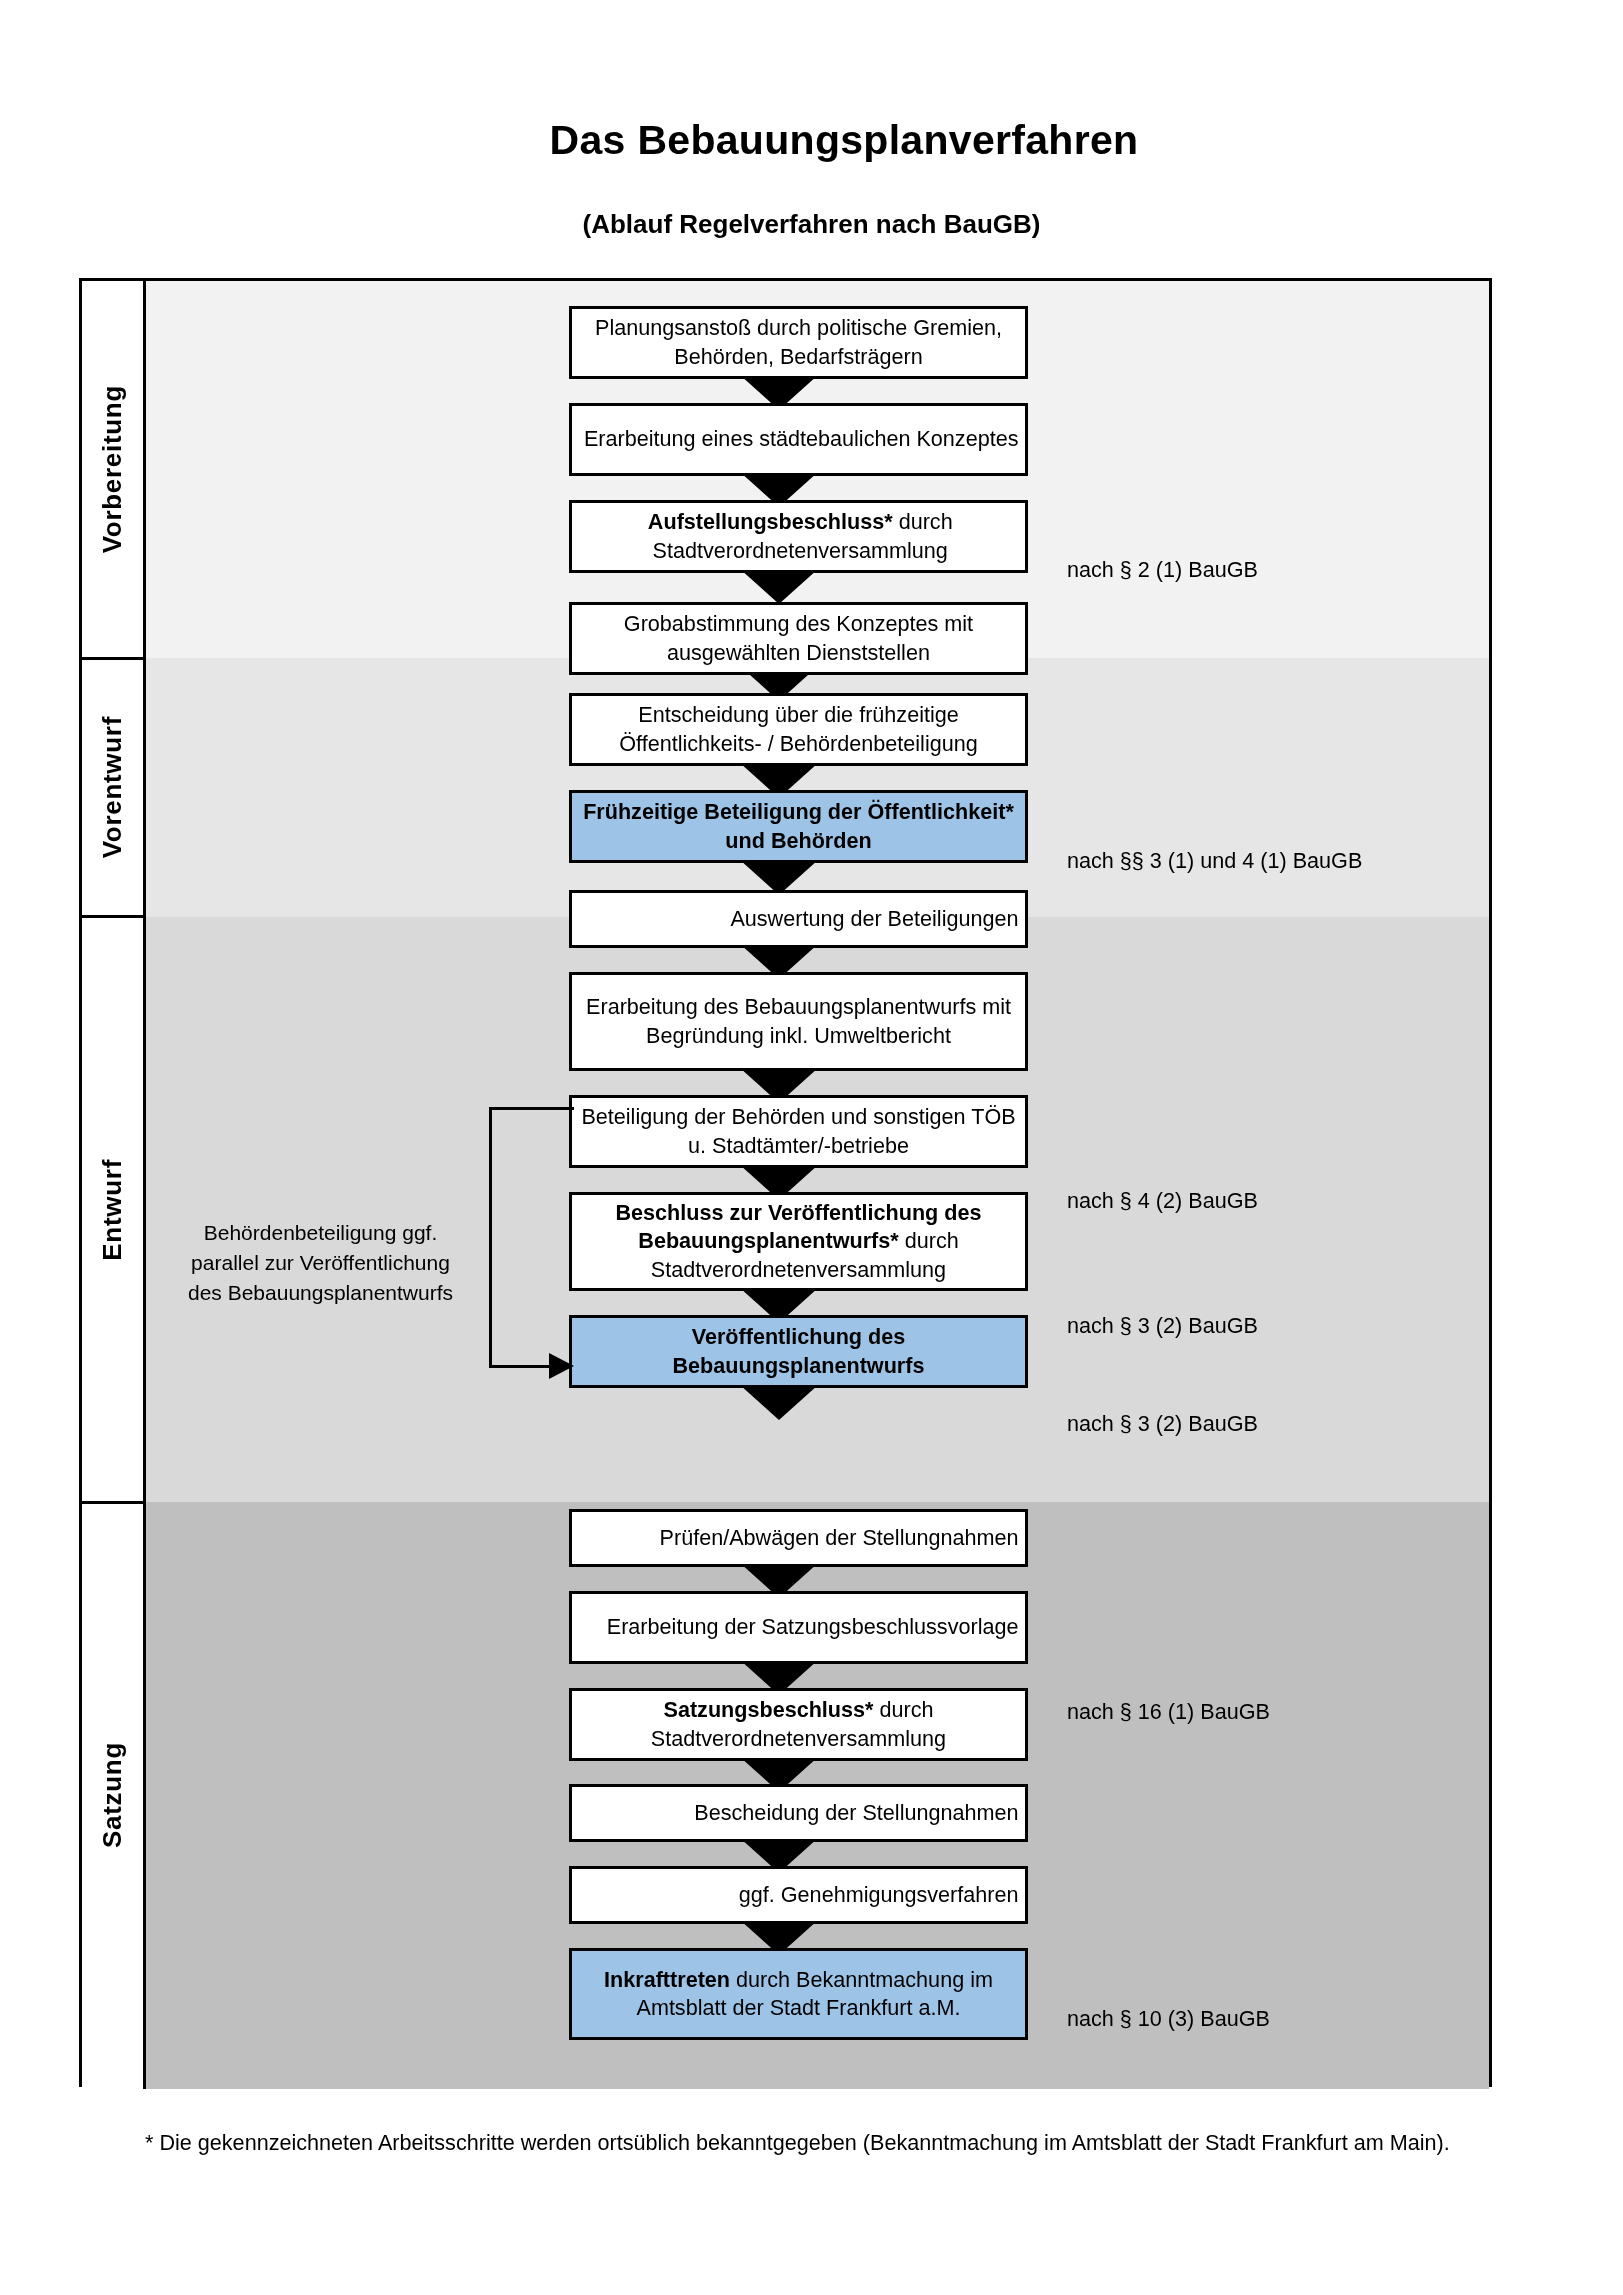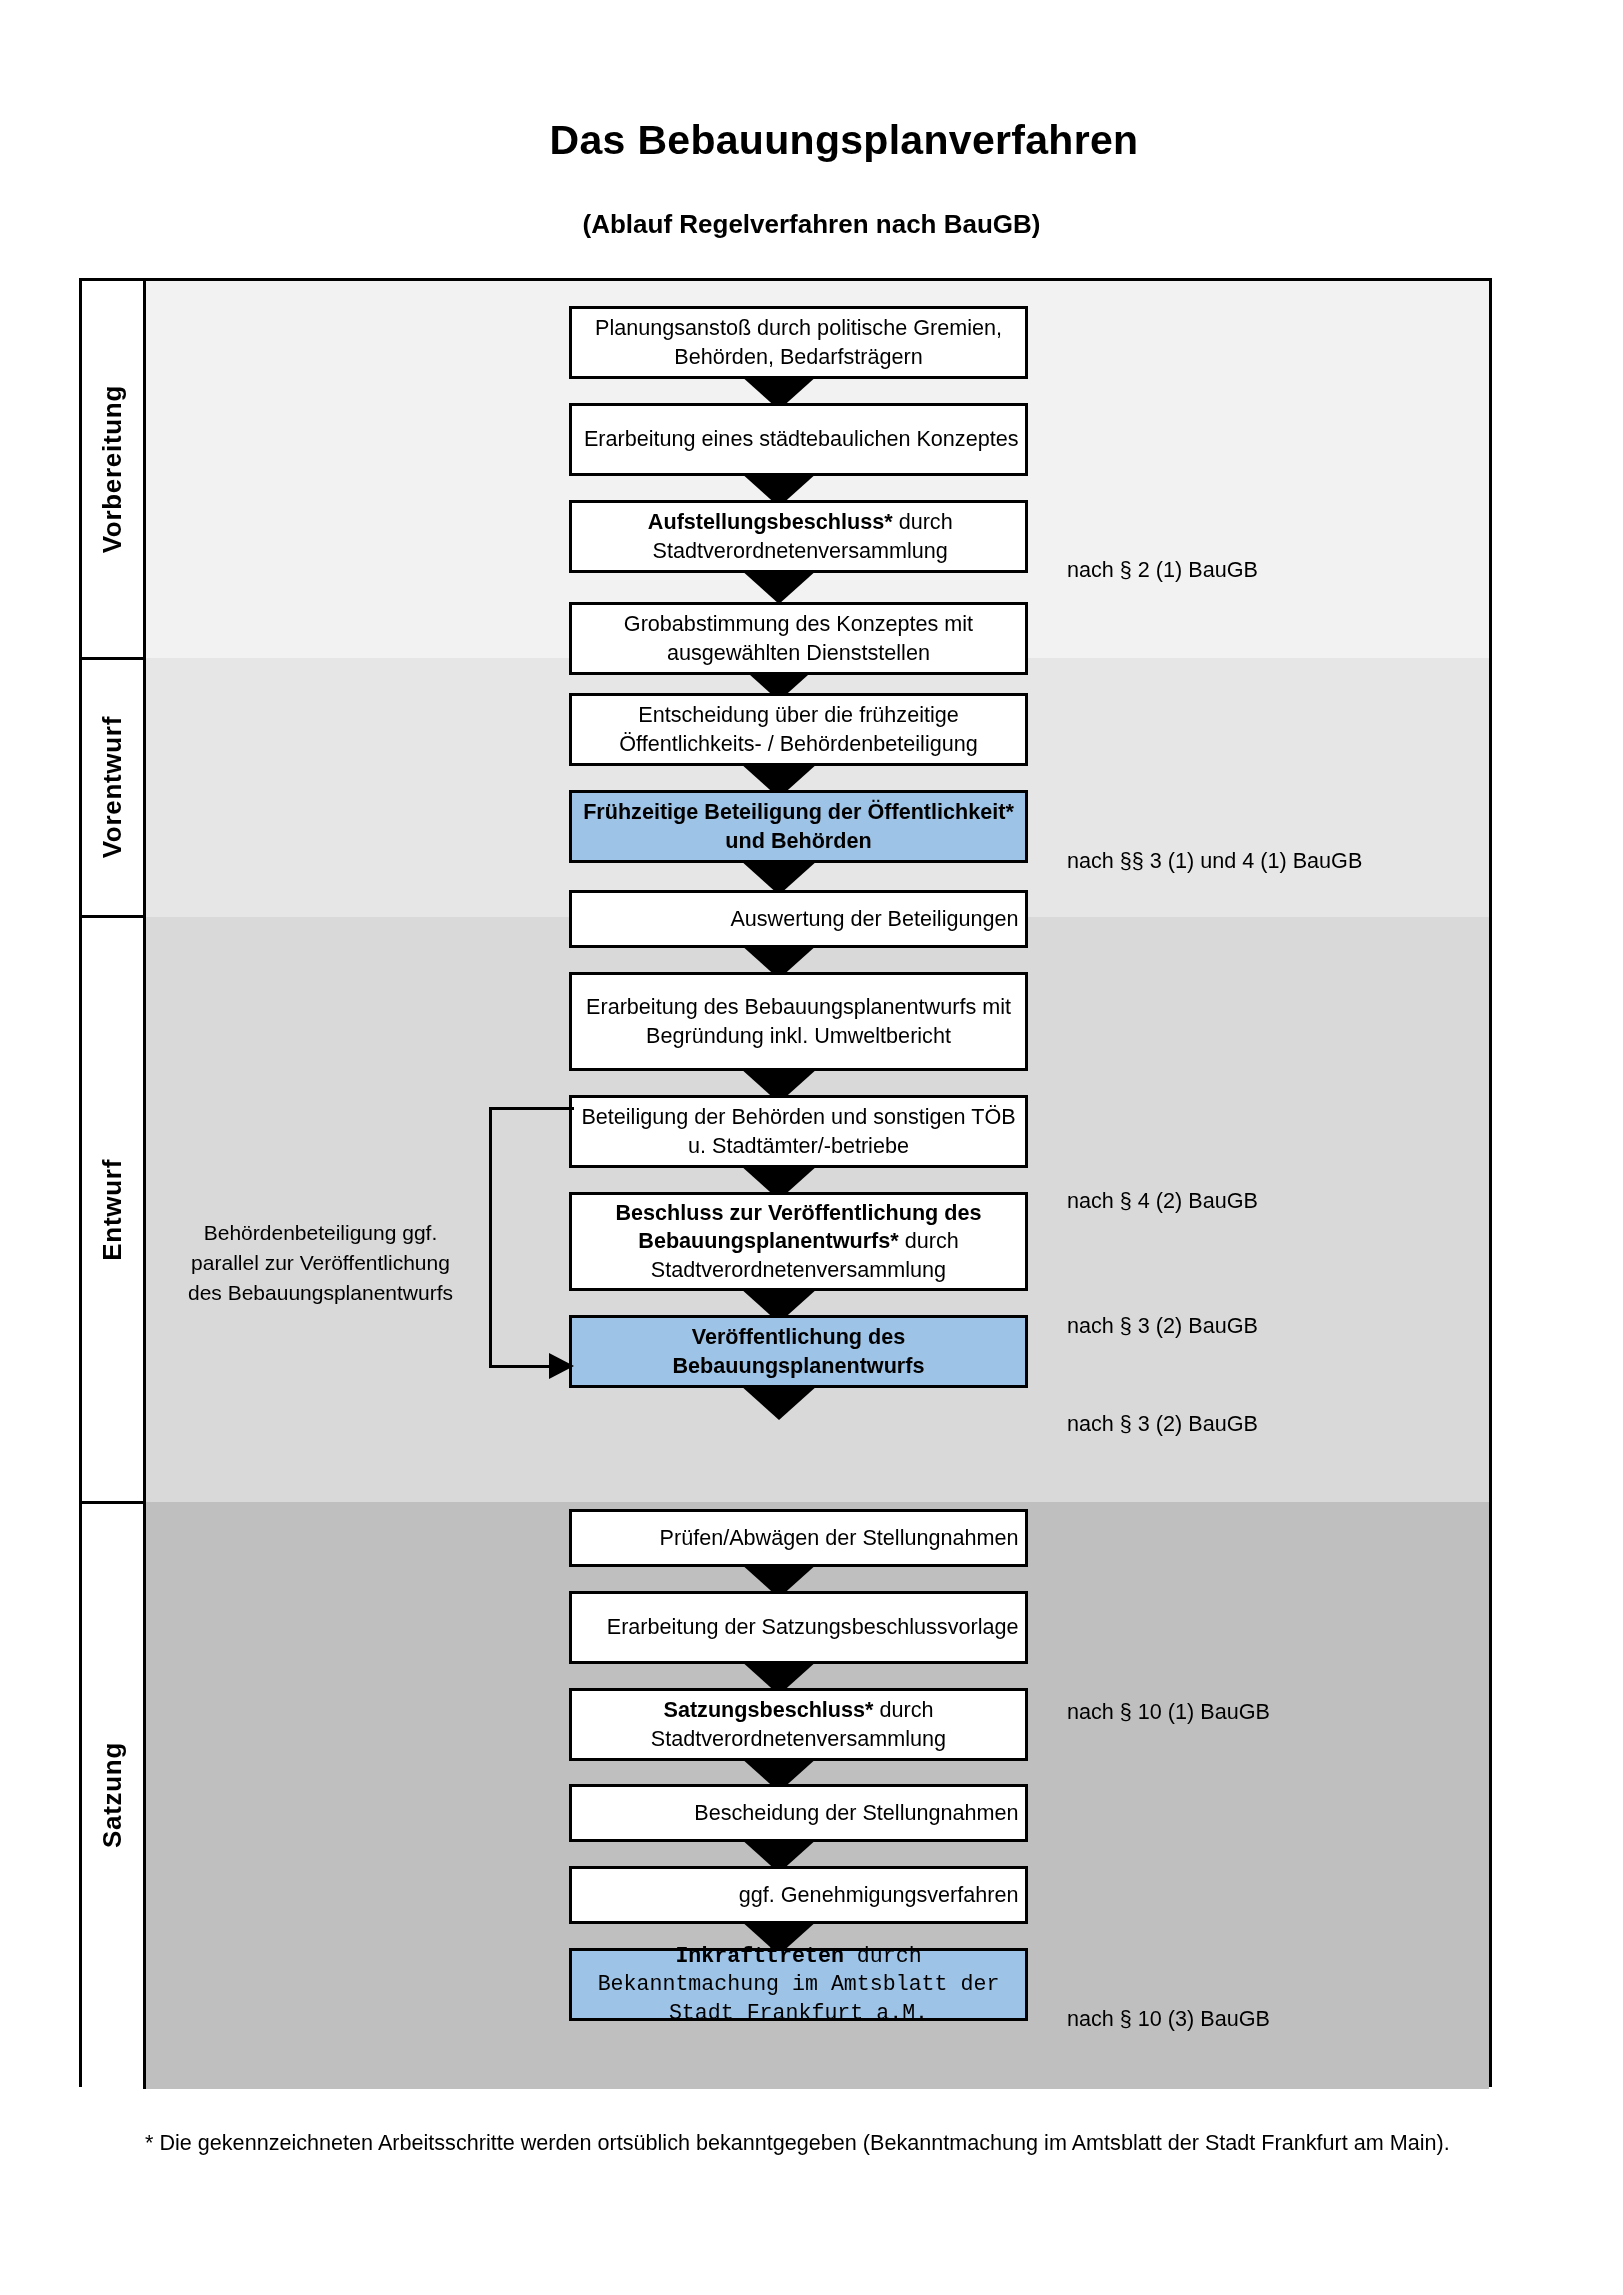--- a/index.html
+++ b/index.html
@@ -226,31 +226,31 @@
       </div>
       <div class="pbox" style="top: 1407px; height: 73px;">
         <div><b>Satzungsbeschluss*</b> durch Stadtverordnetenversammlung</div>
       </div>
       <div class="pbox" style="top: 1503px; height: 58px;">
         <div>Bescheidung der Stellungnahmen</div>
       </div>
       <div class="pbox" style="top: 1585px; height: 58px;">
         <div>ggf. Genehmigungsverfahren</div>
       </div>
-      <div class="pbox blue" style="top: 1667px; height: 73px; font-family: Liberation Mono, monospace;">
+      <div class="pbox blue" style="top: 1667px; height: 92px;">
         <div><b>Inkrafttreten</b> durch Bekanntmachung im Amtsblatt der Stadt Frankfurt a.M.</div>
       </div>
     </div>
   <div id="legals">
       <div class="legal" style="top: 276px;">nach § 2 (1) BauGB</div>
       <div class="legal" style="top: 567px;">nach §§ 3 (1) und 4 (1) BauGB</div>
       <div class="legal" style="top: 907px;">nach § 4 (2) BauGB</div>
       <div class="legal" style="top: 1032px;">nach § 3 (2) BauGB</div>
       <div class="legal" style="top: 1130px;">nach § 3 (2) BauGB</div>
-      <div class="legal" style="top: 1418px;">nach § 10 (1) BauGB</div>
+      <div class="legal" style="top: 1418px;">nach § 16 (1) BauGB</div>
       <div class="legal" style="top: 1725px;">nach § 10 (3) BauGB</div>
     </div>
 
   <div id="side-note" style="top: 937px;">Behördenbeteiligung ggf. parallel zur Veröffentlichung des Bebauungsplanentwurfs</div>
 
   <div id="bracket" style="top: 826px; height: 261px;">
     <div class="htop"></div>
     <div class="vline"></div>
     <div class="hbot"></div>
     <div class="ahead"></div>

